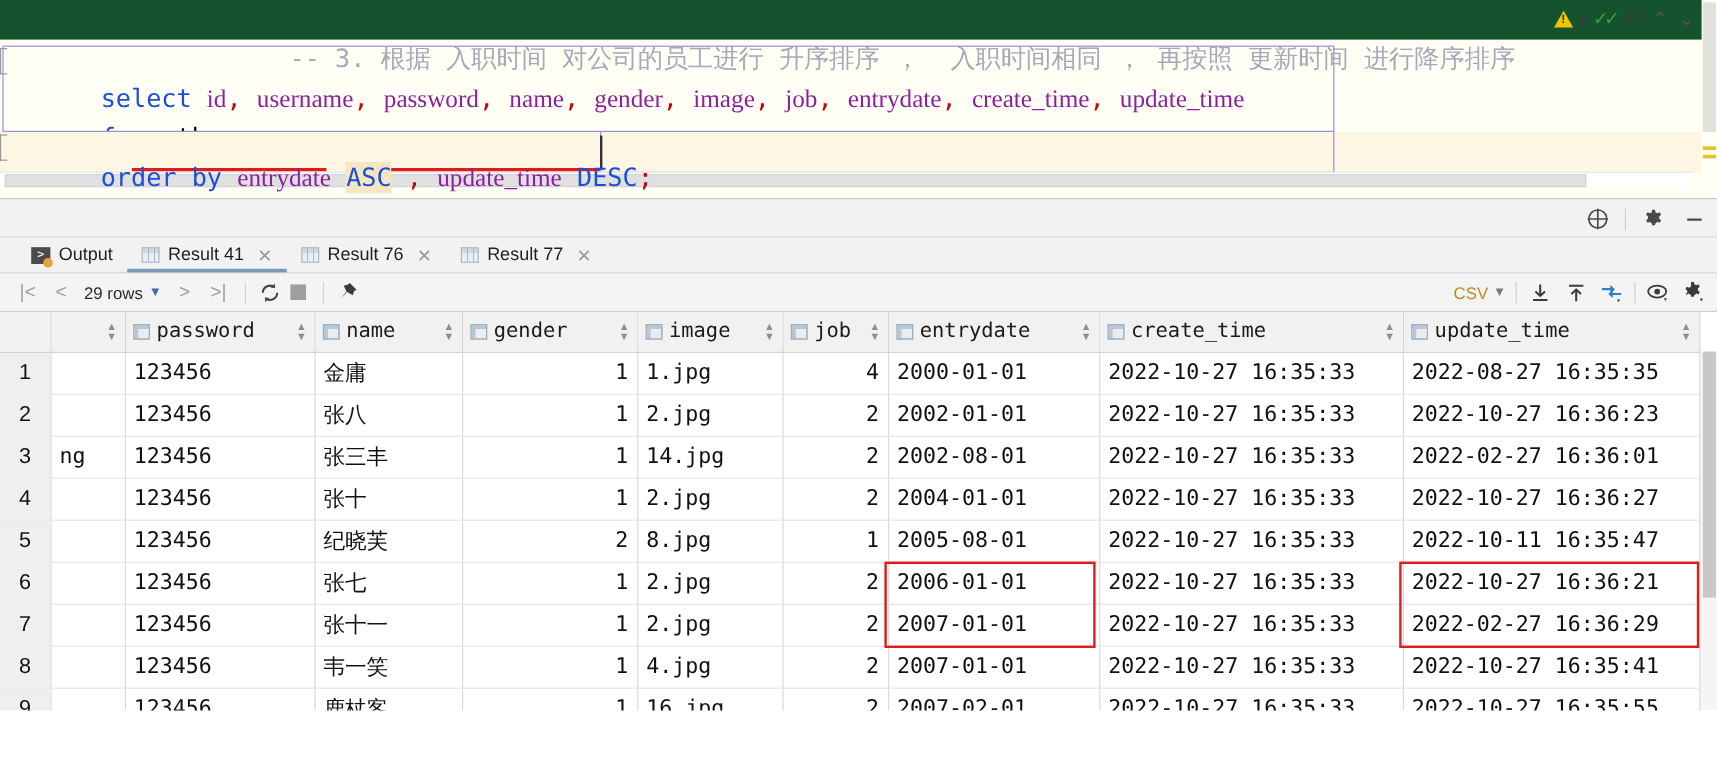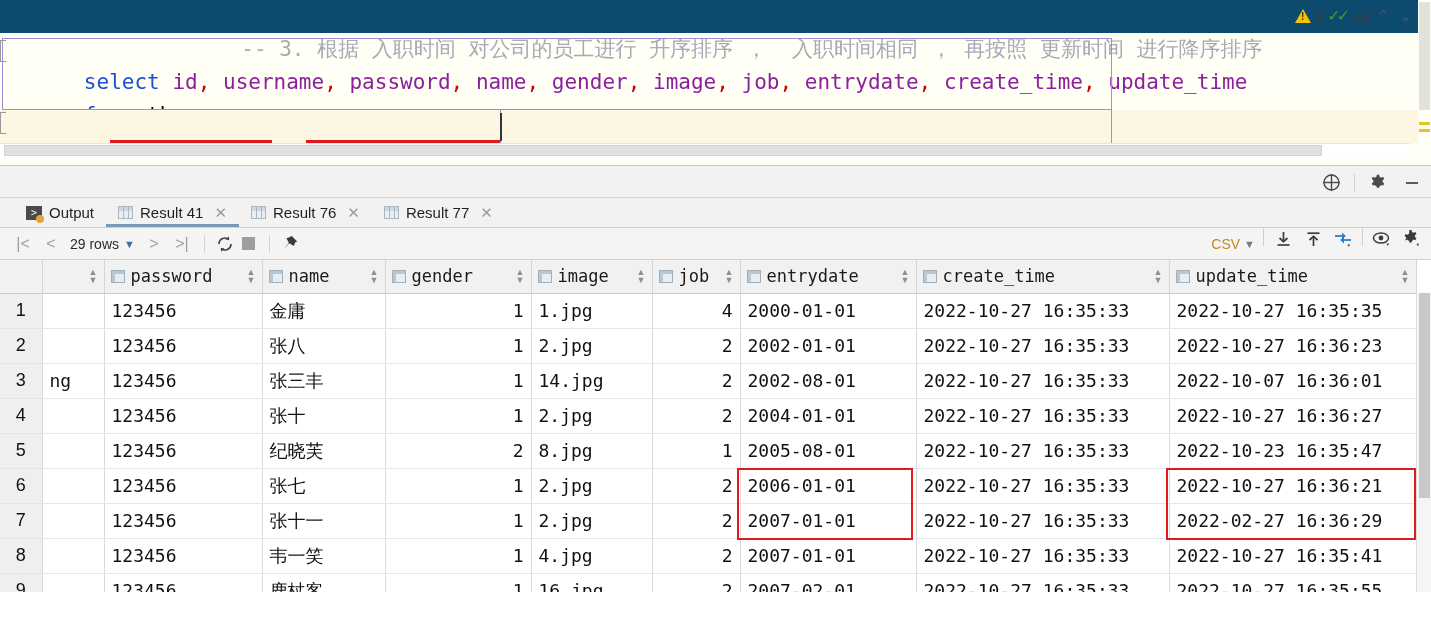--- a/index.html
+++ b/index.html
@@ -26,23 +26,23 @@
   }
   .code-line {
     height: 33px;
     line-height: 33px;
     font-family: "DejaVu Sans Mono", "Liberation Mono", monospace;
     font-size: 21px;
     white-space: pre;
     padding-left: 8px;
     position: relative;
   }
-  .ln-comment { color: #a8a8b8; background: #0c4a6e; text-align: center; }
+  .ln-comment { color: #a8a8b8; background: #14532d; text-align: center; }
   .kw { color: #1d4ed8; }
-  .id { color: #8c1f9e; }
+  .id { color: #8c1f9e; font-family: Liberation Serif, serif; }
   .pl { color: #000000; }
   .punc { color: #cc0000; }
 
   .sel-box {
     position: absolute;
     left: 2px;
     top: 38px;
     width: 1110px;
     height: 72px;
     border: 1px solid #9a8fd8;
@@ -257,21 +257,21 @@
     padding: 0 4px;
     display: flex; align-items: center; gap: 5px;
     cursor: default;
   }
   .rows-label .cv { color: #3b6ea8; font-size: 11px; }
   .tb-sep { width: 1px; height: 18px; background: #d4d4d4; margin: 0 7px; }
   .res-right {
     position: absolute;
     right: 8px; top: 0;
     height: 32px;
-    display: flex; gap: 8px;
+    display: flex; align-items: center; gap: 8px;
   }
   .csv-sel {
     color: #c08a1e; font-size: 14px;
     display: flex; align-items: center; gap: 4px;
     cursor: default;
   }
   .csv-sel .cv { color: #7b7b7b; font-size: 11px; }
 
   
   .table-area {
@@ -373,37 +373,40 @@
     <div class="code-line" style="position:relative;">
       <span class="kw">select</span><span class="pl"> </span><span class="id">id</span><span class="punc">,</span><span class="pl"> </span><span class="id">username</span><span class="punc">,</span><span class="pl"> </span><span class="id">password</span><span class="punc">,</span><span class="pl"> </span><span class="id">name</span><span class="punc">,</span><span class="pl"> </span><span class="id">gender</span><span class="punc">,</span><span class="pl"> </span><span class="id">image</span><span class="punc">,</span><span class="pl"> </span><span class="id">job</span><span class="punc">,</span><span class="pl"> </span><span class="id">entrydate</span><span class="punc">,</span><span class="pl"> </span><span class="id">create_time</span><span class="punc">,</span><span class="pl"> </span><span class="id">update_time</span>
     </div>
 
     <div class="code-line">
       <span class="kw">from</span><span class="pl"> </span><span class="pl">tb_emp</span>
     </div>
 
     <div class="row-highlight"></div>
 
+    <div class="code-line" style="background:transparent;position:relative;z-index:2;">
+      <span class="kw">order by</span><span class="pl"> </span><span class="id">entrydate</span><span class="pl"> </span><span class="kw asc-hl">ASC</span><span class="pl"> </span><span class="punc">,</span><span class="pl"> </span><span class="id">update_time</span><span class="pl"> </span><span class="kw">DESC</span><span class="punc">;</span>
+    </div>
   </div>
 
   <div class="uline" style="left:110px; width:162px; top:140px;"></div>
   <div class="uline" style="left:306px; width:195px; top:140px;"></div>
 
   <div class="sel-box"></div>
   <div class="sel-box2"></div>
   <div class="caret" style="left:500px; top:113px;"></div>
 
   <div class="fold-gutter" style="left:0px; top:40px; height:22px;"></div>
   <div class="fold-gutter" style="left:0px; top:112px; height:22px;"></div>
 
   <div class="editor-status">
     <span class="warn-tri"></span>
     <span>8</span>
     <span class="check-ok">✓✓</span>
-    <span>18</span>
+    <span>30</span>
     <span class="chev">⌃</span>
     <span class="chev">⌄</span>
   </div>
 
   <div class="ed-vscroll">
     <div class="vthumb"></div>
     <div class="ed-marker" style="top:122px;"></div>
     <div class="ed-marker" style="top:129px;"></div>
   </div>
 
@@ -626,21 +629,21 @@
       <tr>
         <td class="rownum">1</td>
         <td></td>
         <td>123456</td>
         <td class="cell-cjk">金庸</td>
         <td class="num">1</td>
         <td>1.jpg</td>
         <td class="num">4</td>
         <td>2000-01-01</td>
         <td>2022-10-27 16:35:33</td>
-        <td>2022-10-27 16:35:35</td>
+        <td>2022-08-27 16:35:35</td>
       </tr>
       <tr>
         <td class="rownum">2</td>
         <td></td>
         <td>123456</td>
         <td class="cell-cjk">张八</td>
         <td class="num">1</td>
         <td>2.jpg</td>
         <td class="num">2</td>
         <td>2002-01-01</td>
@@ -650,21 +653,21 @@
       <tr>
         <td class="rownum">3</td>
         <td>ng</td>
         <td>123456</td>
         <td class="cell-cjk">张三丰</td>
         <td class="num">1</td>
         <td>14.jpg</td>
         <td class="num">2</td>
         <td>2002-08-01</td>
         <td>2022-10-27 16:35:33</td>
-        <td>2022-10-07 16:36:01</td>
+        <td>2022-02-27 16:36:01</td>
       </tr>
       <tr>
         <td class="rownum">4</td>
         <td></td>
         <td>123456</td>
         <td class="cell-cjk">张十</td>
         <td class="num">1</td>
         <td>2.jpg</td>
         <td class="num">2</td>
         <td>2004-01-01</td>
@@ -674,21 +677,21 @@
       <tr>
         <td class="rownum">5</td>
         <td></td>
         <td>123456</td>
         <td class="cell-cjk">纪晓芙</td>
         <td class="num">2</td>
         <td>8.jpg</td>
         <td class="num">1</td>
         <td>2005-08-01</td>
         <td>2022-10-27 16:35:33</td>
-        <td>2022-10-23 16:35:47</td>
+        <td>2022-10-11 16:35:47</td>
       </tr>
       <tr>
         <td class="rownum">6</td>
         <td></td>
         <td>123456</td>
         <td class="cell-cjk">张七</td>
         <td class="num">1</td>
         <td>2.jpg</td>
         <td class="num">2</td>
         <td>2006-01-01</td>

